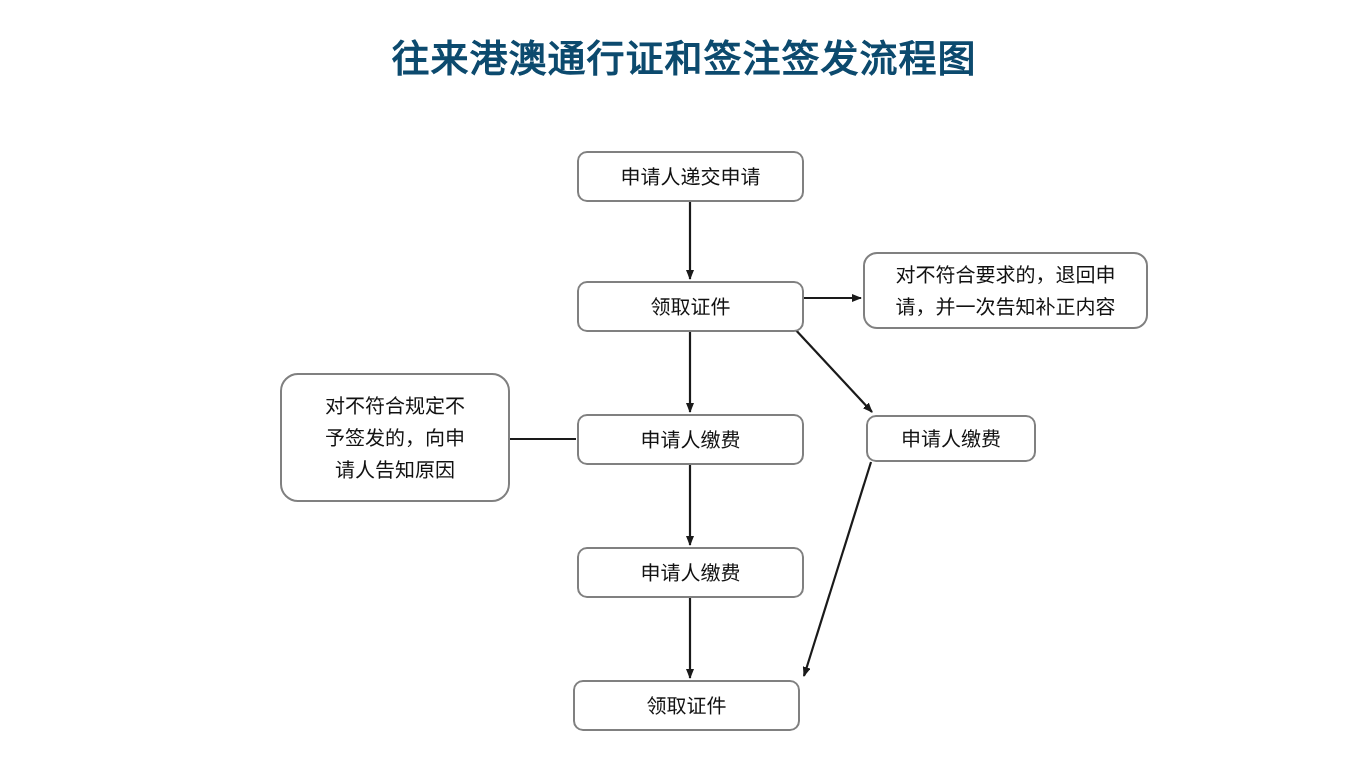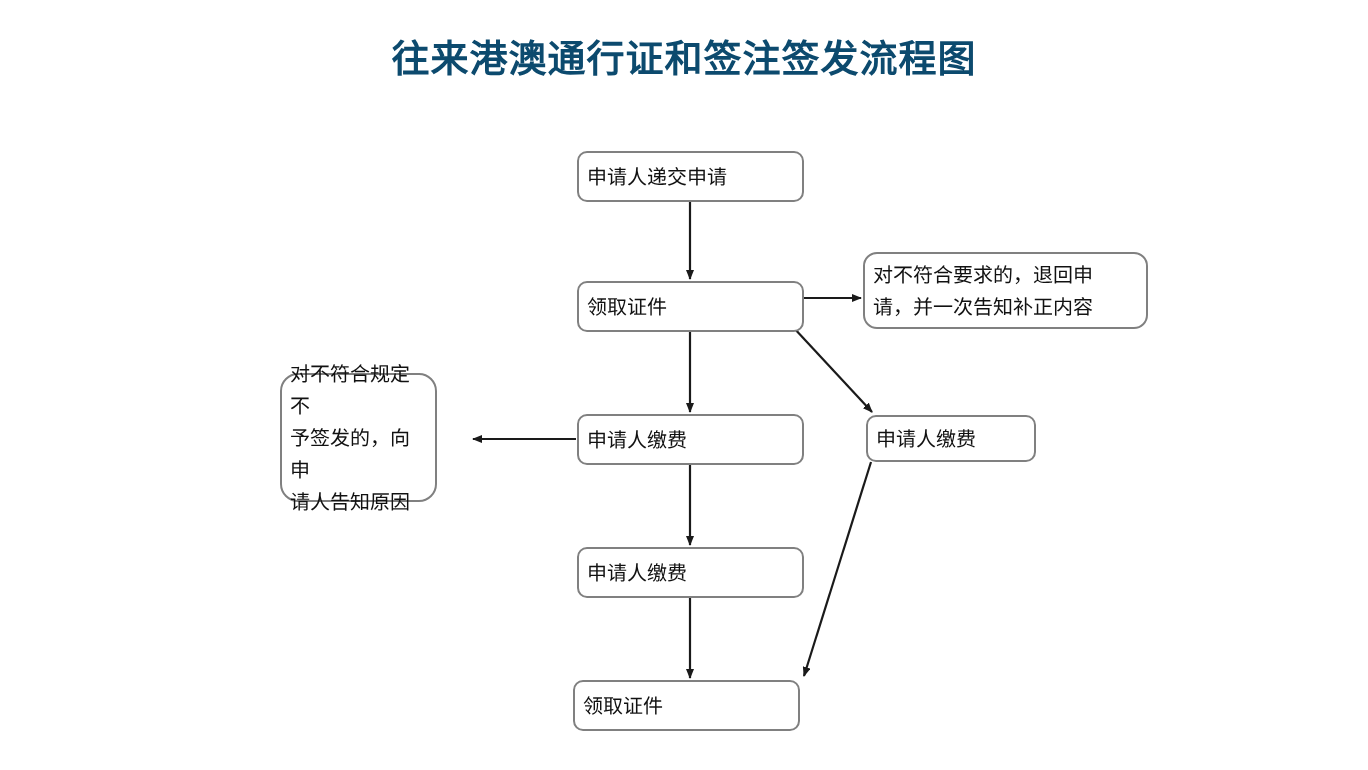--- a/index.html
+++ b/index.html
@@ -45,21 +45,21 @@
     pointer-events: none;
   }
   .node {
     position: absolute;
     box-sizing: border-box;
     background: #ffffff;
     border: 2px solid #808080;
     display: flex;
     align-items: center;
     justify-content: center;
-    text-align: left;
+    text-align: center;
     font-size: 20px;
     line-height: 32px;
     color: #111111;
     padding: 14px 8px;
   }
   .node .node-text {
     display: block;
     width: 100%;
     white-space: pre-line;
   }
@@ -114,21 +114,21 @@
 
   <div class="node note-right" style="left:863px; top:252px; width:285px; height:77px;">
     <span class="node-text">对不符合要求的，退回申
 请，并一次告知补正内容</span>
   </div>
 
   <div class="node process" style="left:577px; top:414px; width:227px; height:51px;">
     <span class="node-text">申请人缴费</span>
   </div>
 
-  <div class="node note" style="left:280px; top:373px; width:157px; height:129px;">
+  <div class="node note" style="left:280px; top:373px; width:230px; height:129px;">
     <span class="node-text">对不符合规定不
 予签发的，向申
 请人告知原因</span>
   </div>
 
   <div class="node process" style="left:866px; top:415px; width:170px; height:47px;">
     <span class="node-text">申请人缴费</span>
   </div>
 
   <div class="node process" style="left:577px; top:547px; width:227px; height:51px;">

